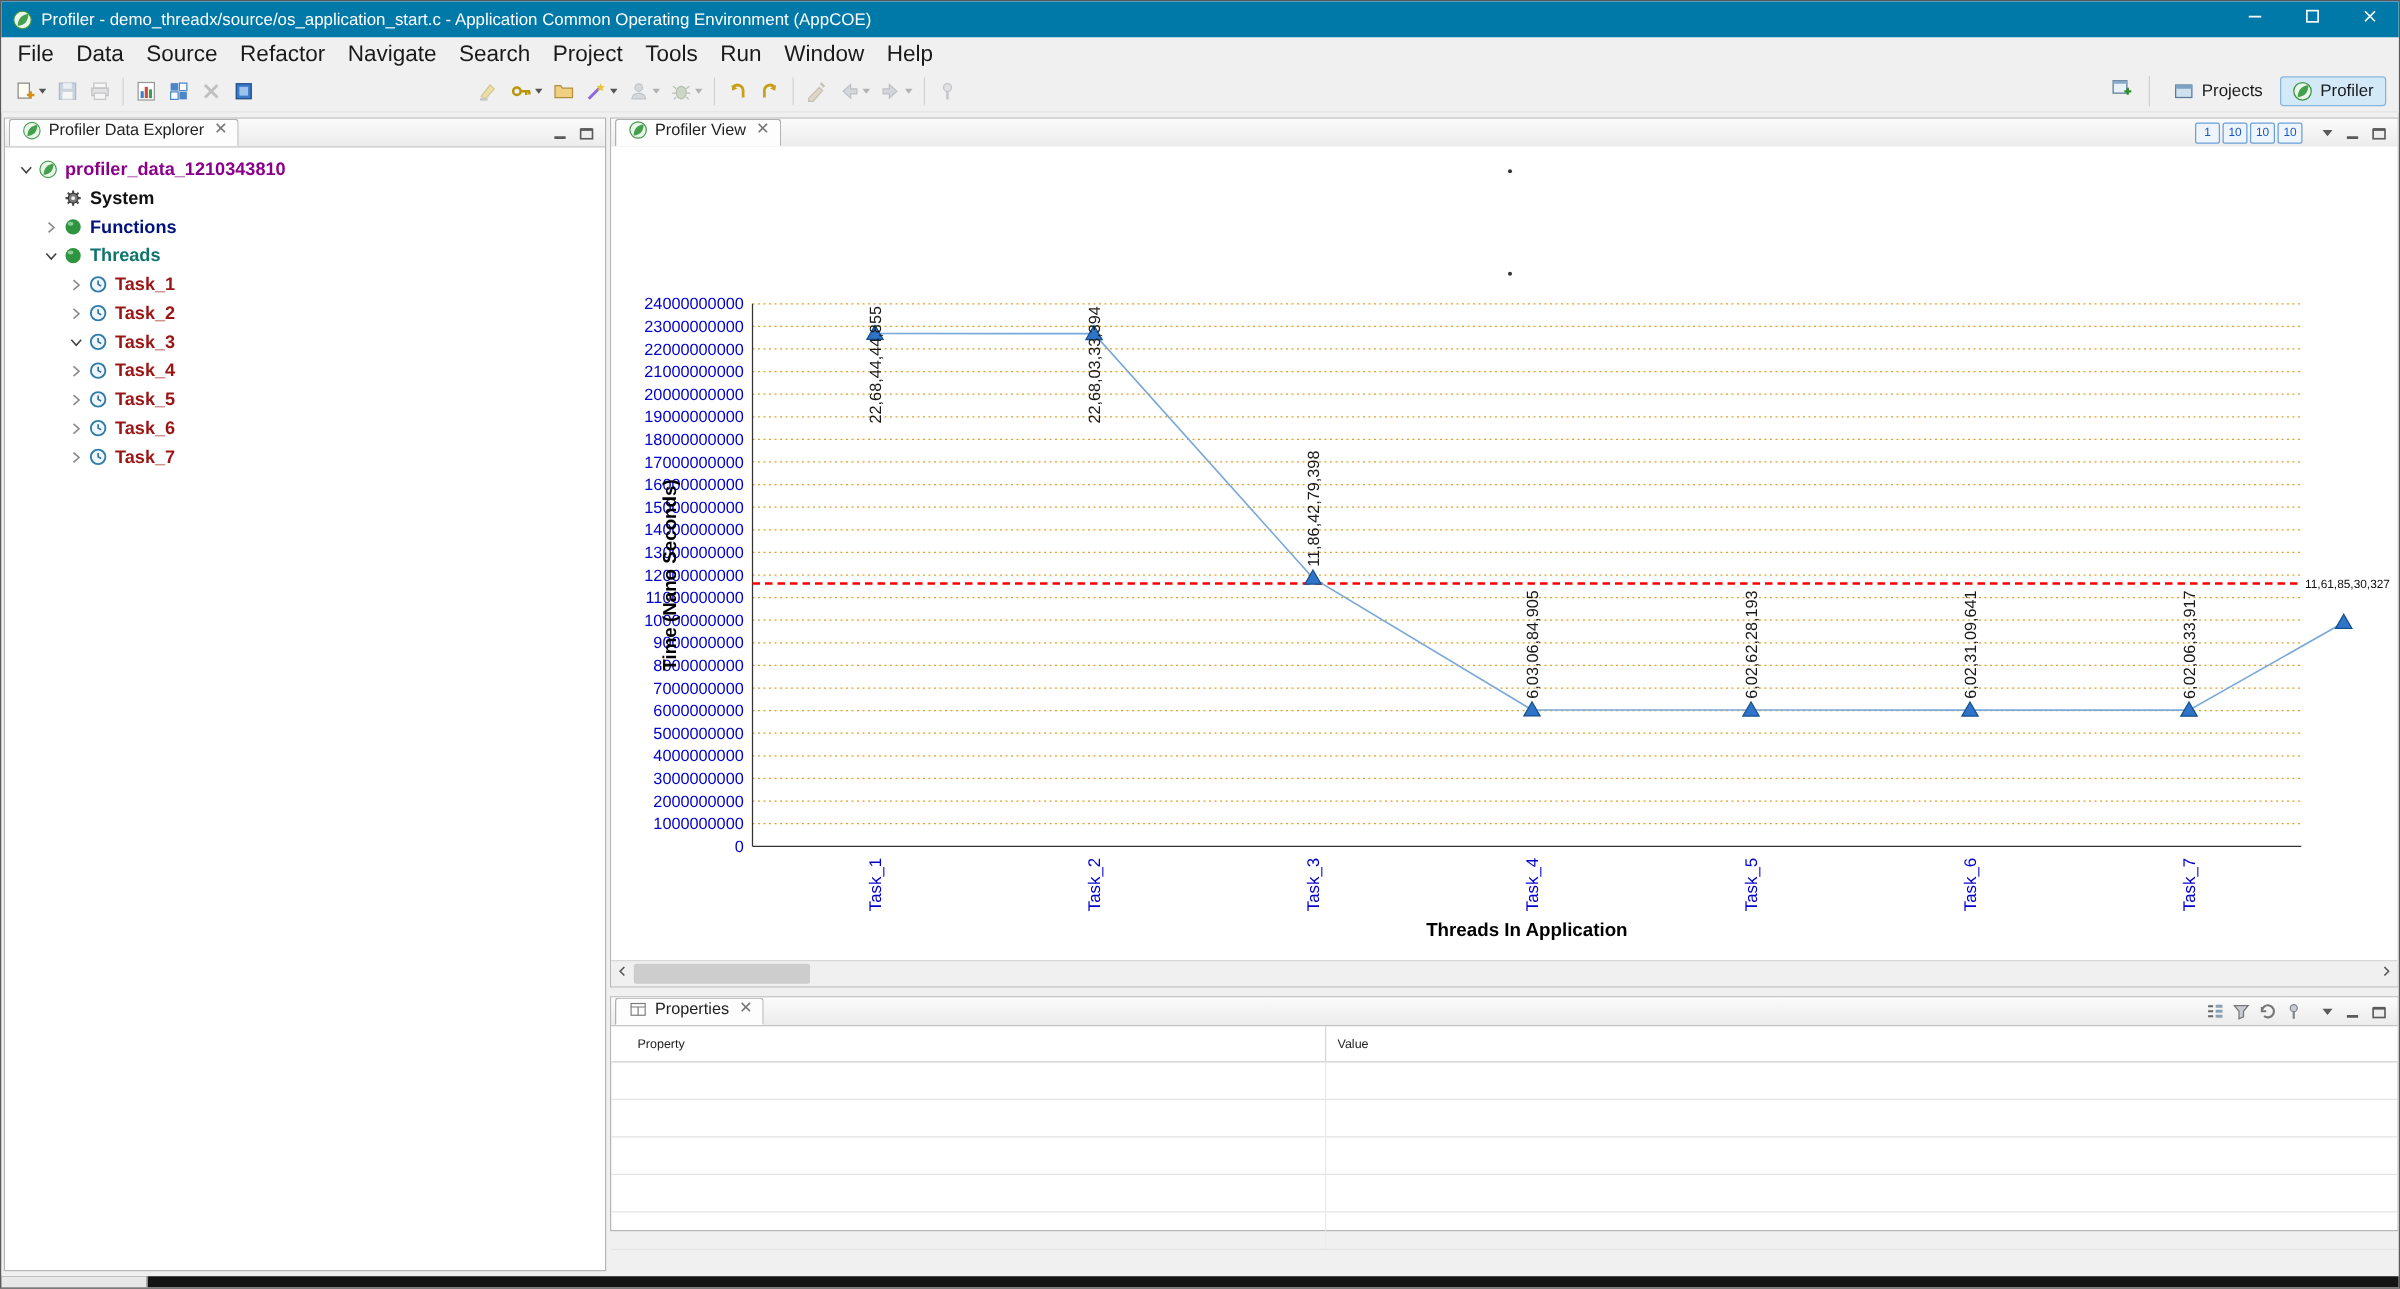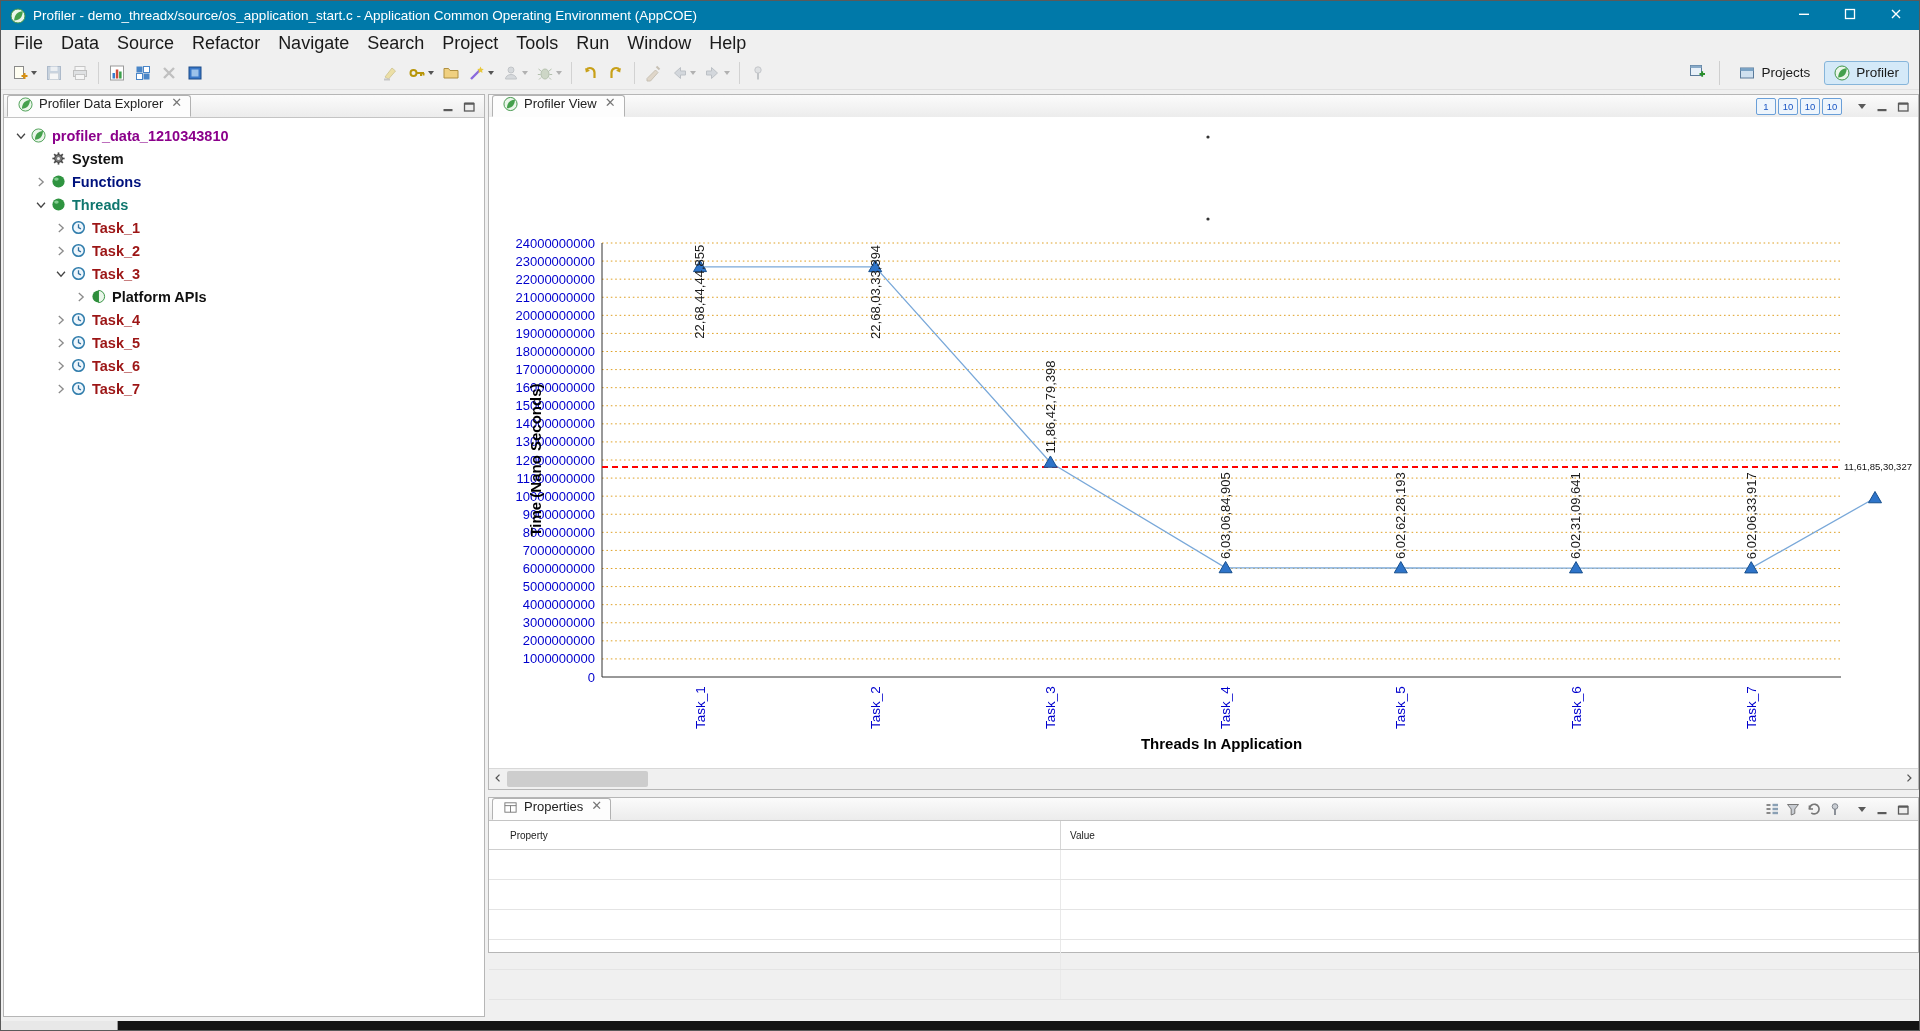--- a/index.html
+++ b/index.html
@@ -22,21 +22,21 @@
   .tool-sep{width:1px;height:22px;background:#d2d2d2;margin:0 5px;}
   .tool-spacer{width:170px;height:1px;}
   .persp-right{margin-left:auto;display:flex;align-items:center;gap:4px;padding-right:10px;}
   .persp-sep{width:1px;height:24px;background:#cfcfcf;margin:0 5px;}
   .persp-btn{display:flex;align-items:center;gap:6px;padding:3px 9px;font-size:13.5px;color:#1a1a1a;border-radius:3px;border:1px solid transparent;}
   .persp-btn.active{background:#d4e9f8;border:1px solid #86b5da;}
   
   .panel{position:absolute;background:#fff;border:1px solid #b6b6b6;box-sizing:border-box;}
   .left-panel{left:2px;top:93px;width:482px;height:923px;}
   .profiler-panel{left:487px;top:93px;width:1431px;height:696px;}
-  .props-panel{left:487px;top:796px;width:1431px;height:156px;}
+  .props-panel{left:487px;top:796px;width:1431px;height:188px;}
   .panel-tabs{position:relative;height:22px;background:linear-gradient(#fbfbfb,#ececec);border-bottom:1px solid #c4c4c4;display:flex;align-items:stretch;}
   .tab{display:flex;align-items:flex-start;gap:5px;margin-left:3px;padding:0 8px;background:#fdfdfd;border:1px solid #b2b2b2;border-bottom:1px solid #fdfdfd;border-radius:3px 3px 0 0;font-size:13px;color:#222;}
   .tab .close{color:#777;font-size:13px;margin-left:3px;line-height:1;}
   .panel-icons{margin-left:auto;display:flex;align-items:center;gap:2px;padding-right:5px;}
   .icon-btn{width:19px;height:19px;display:flex;align-items:center;justify-content:center;border-radius:2px;}
   .scale-btn{width:18px;height:15px;border:1px solid #6a9fd8;background:#eef5fc;color:#1a56c4;font-size:9.5px;display:flex;align-items:center;justify-content:center;border-radius:2px;margin-right:2px;}
   
   .tree{padding-top:6px;}
   .tree-row{display:flex;align-items:center;height:23px;font-weight:700;font-size:14.5px;white-space:nowrap;}
   .tree-arrow{width:17px;height:16px;flex:none;display:flex;align-items:center;justify-content:center;}
@@ -436,34 +436,20 @@
               <path d="M3.5 5.5 L8 10.5 L12.5 5.5" fill="none" stroke="#444" stroke-width="1.5"></path>
             </svg>
           </span>
           <span class="tree-icon">
             <svg width="15" height="15" viewBox="0 0 16 16">
               <circle cx="8" cy="8" r="6.2" fill="#eef6fc" stroke="#2f7cab" stroke-width="1.6"></circle>
               <path d="M8 4.6 L8 8 L10.6 9.4" fill="none" stroke="#2f6f9e" stroke-width="1.4"></path>
             </svg>
           </span>
           <span style="color: rgb(156, 21, 21);">Task_3</span>
-        </div>
-        <div class="tree-row" style="padding-left: 68px;">
-          <span class="tree-arrow">
-            <svg width="14" height="14" viewBox="0 0 16 16">
-              <path d="M5.5 3.5 L10.5 8 L5.5 12.5" fill="none" stroke="#8a8a8a" stroke-width="1.5"></path>
-            </svg>
-          </span>
-          <span class="tree-icon">
-            <svg width="15" height="15" viewBox="0 0 16 16">
-              <path d="M8 1.5 A6.5 6.5 0 0 0 8 14.5 Z" fill="#2e8f3c"></path>
-              <path d="M8 1.5 A6.5 6.5 0 0 1 8 14.5 Z" fill="#eaf6ea" stroke="#2e8f3c"></path>
-            </svg>
-          </span>
-          <span style="color: rgb(17, 17, 17);">Platform APIs</span>
         </div>
         <div class="tree-row" style="padding-left: 48px;">
           <span class="tree-arrow">
             <svg width="14" height="14" viewBox="0 0 16 16">
               <path d="M5.5 3.5 L10.5 8 L5.5 12.5" fill="none" stroke="#8a8a8a" stroke-width="1.5"></path>
             </svg>
           </span>
           <span class="tree-icon">
             <svg width="15" height="15" viewBox="0 0 16 16">
               <circle cx="8" cy="8" r="6.2" fill="#eef6fc" stroke="#2f7cab" stroke-width="1.6"></circle>

